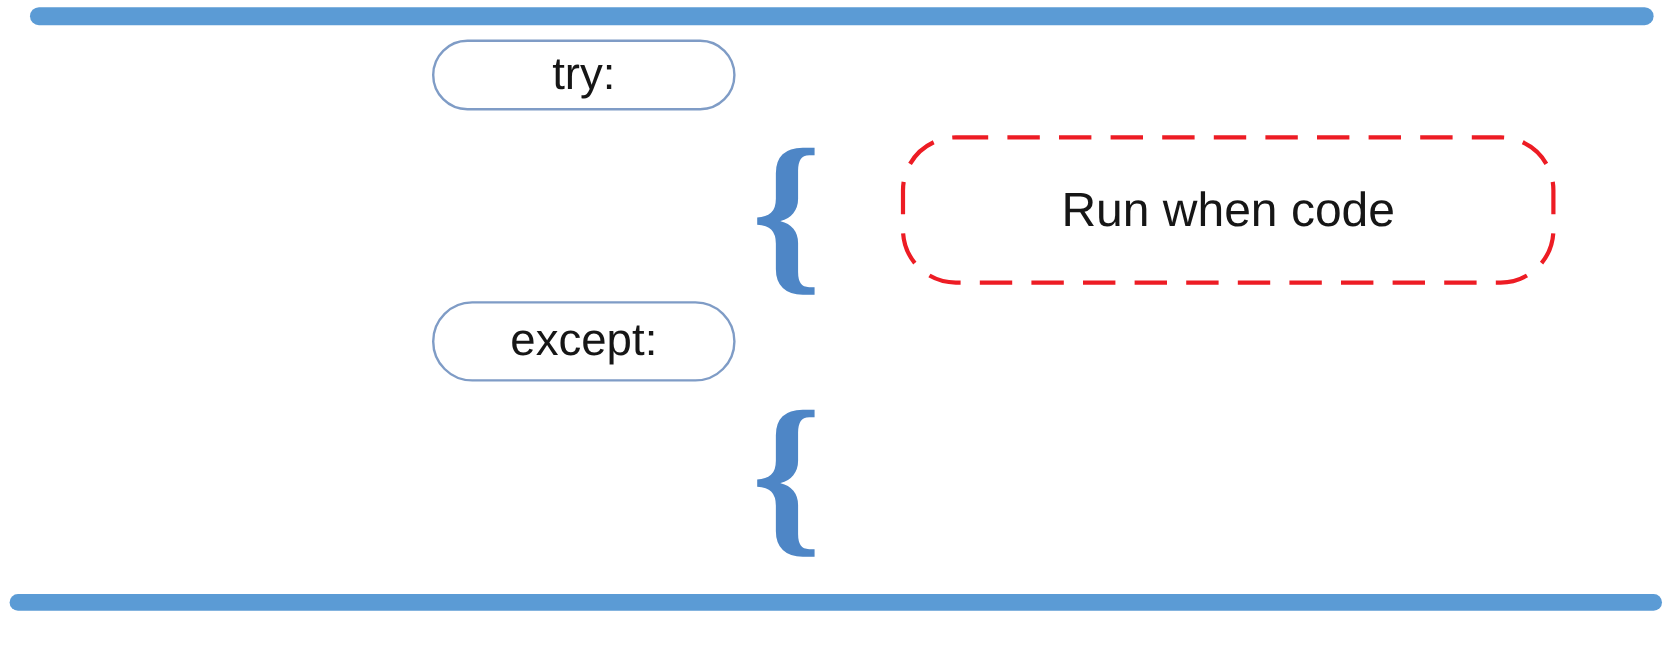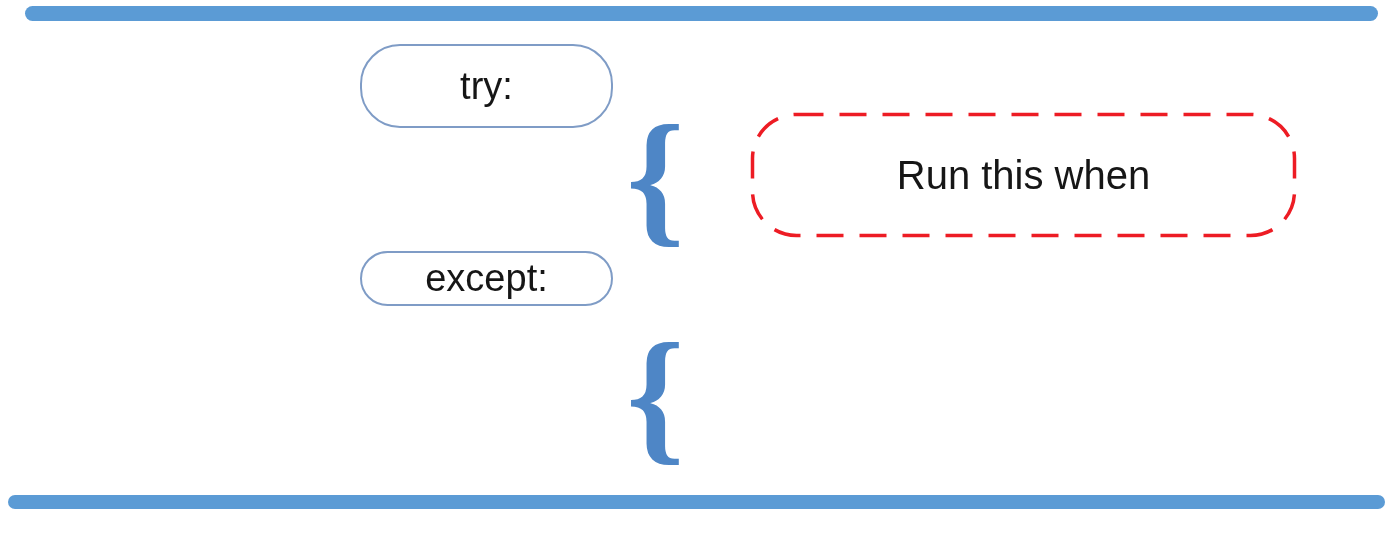--- a/index.html
+++ b/index.html
@@ -36,22 +36,22 @@
     width: 253px;
     border: 2.5px solid var(--pill-border);
     border-radius: 40px;
     background: var(--background);
     display: flex;
     align-items: center;
     justify-content: center;
     font-size: 38px;
     color: var(--text);
   }
-  .pill-try    { top: 44px;  height: 84px; }
-  .pill-except { top: 251px; height: 55px; }
+  .pill-try    { top: 33px;  height: 59px; }
+  .pill-except { top: 251px; height: 67px; }
 
   .brace {
     position: absolute;
     left: 613px;
     width: 85px;
     height: 150px;
     display: flex;
     align-items: center;
     justify-content: center;
     font-family: "Liberation Serif", serif;
@@ -102,21 +102,21 @@
   <div class="pill pill-try">
     <span class="pill-label">try:</span>
   </div>
 
   <div class="brace brace-1">{</div>
 
   <div class="dashed-box box-run">
     <svg viewBox="0 0 547 126" preserveAspectRatio="none" aria-hidden="true">
       <rect class="dashed-rect" x="2.5" y="2.5" width="542" height="121" rx="44" ry="44"></rect>
     </svg>
-    <span class="box-label">Run this when</span>
+    <span class="box-label">Run when code</span>
   </div>
 
   <div class="pill pill-except">
     <span class="pill-label">except:</span>
   </div>
 
   <div class="brace brace-2">{</div>
 
 
   <div class="bar bar-bottom"></div>

